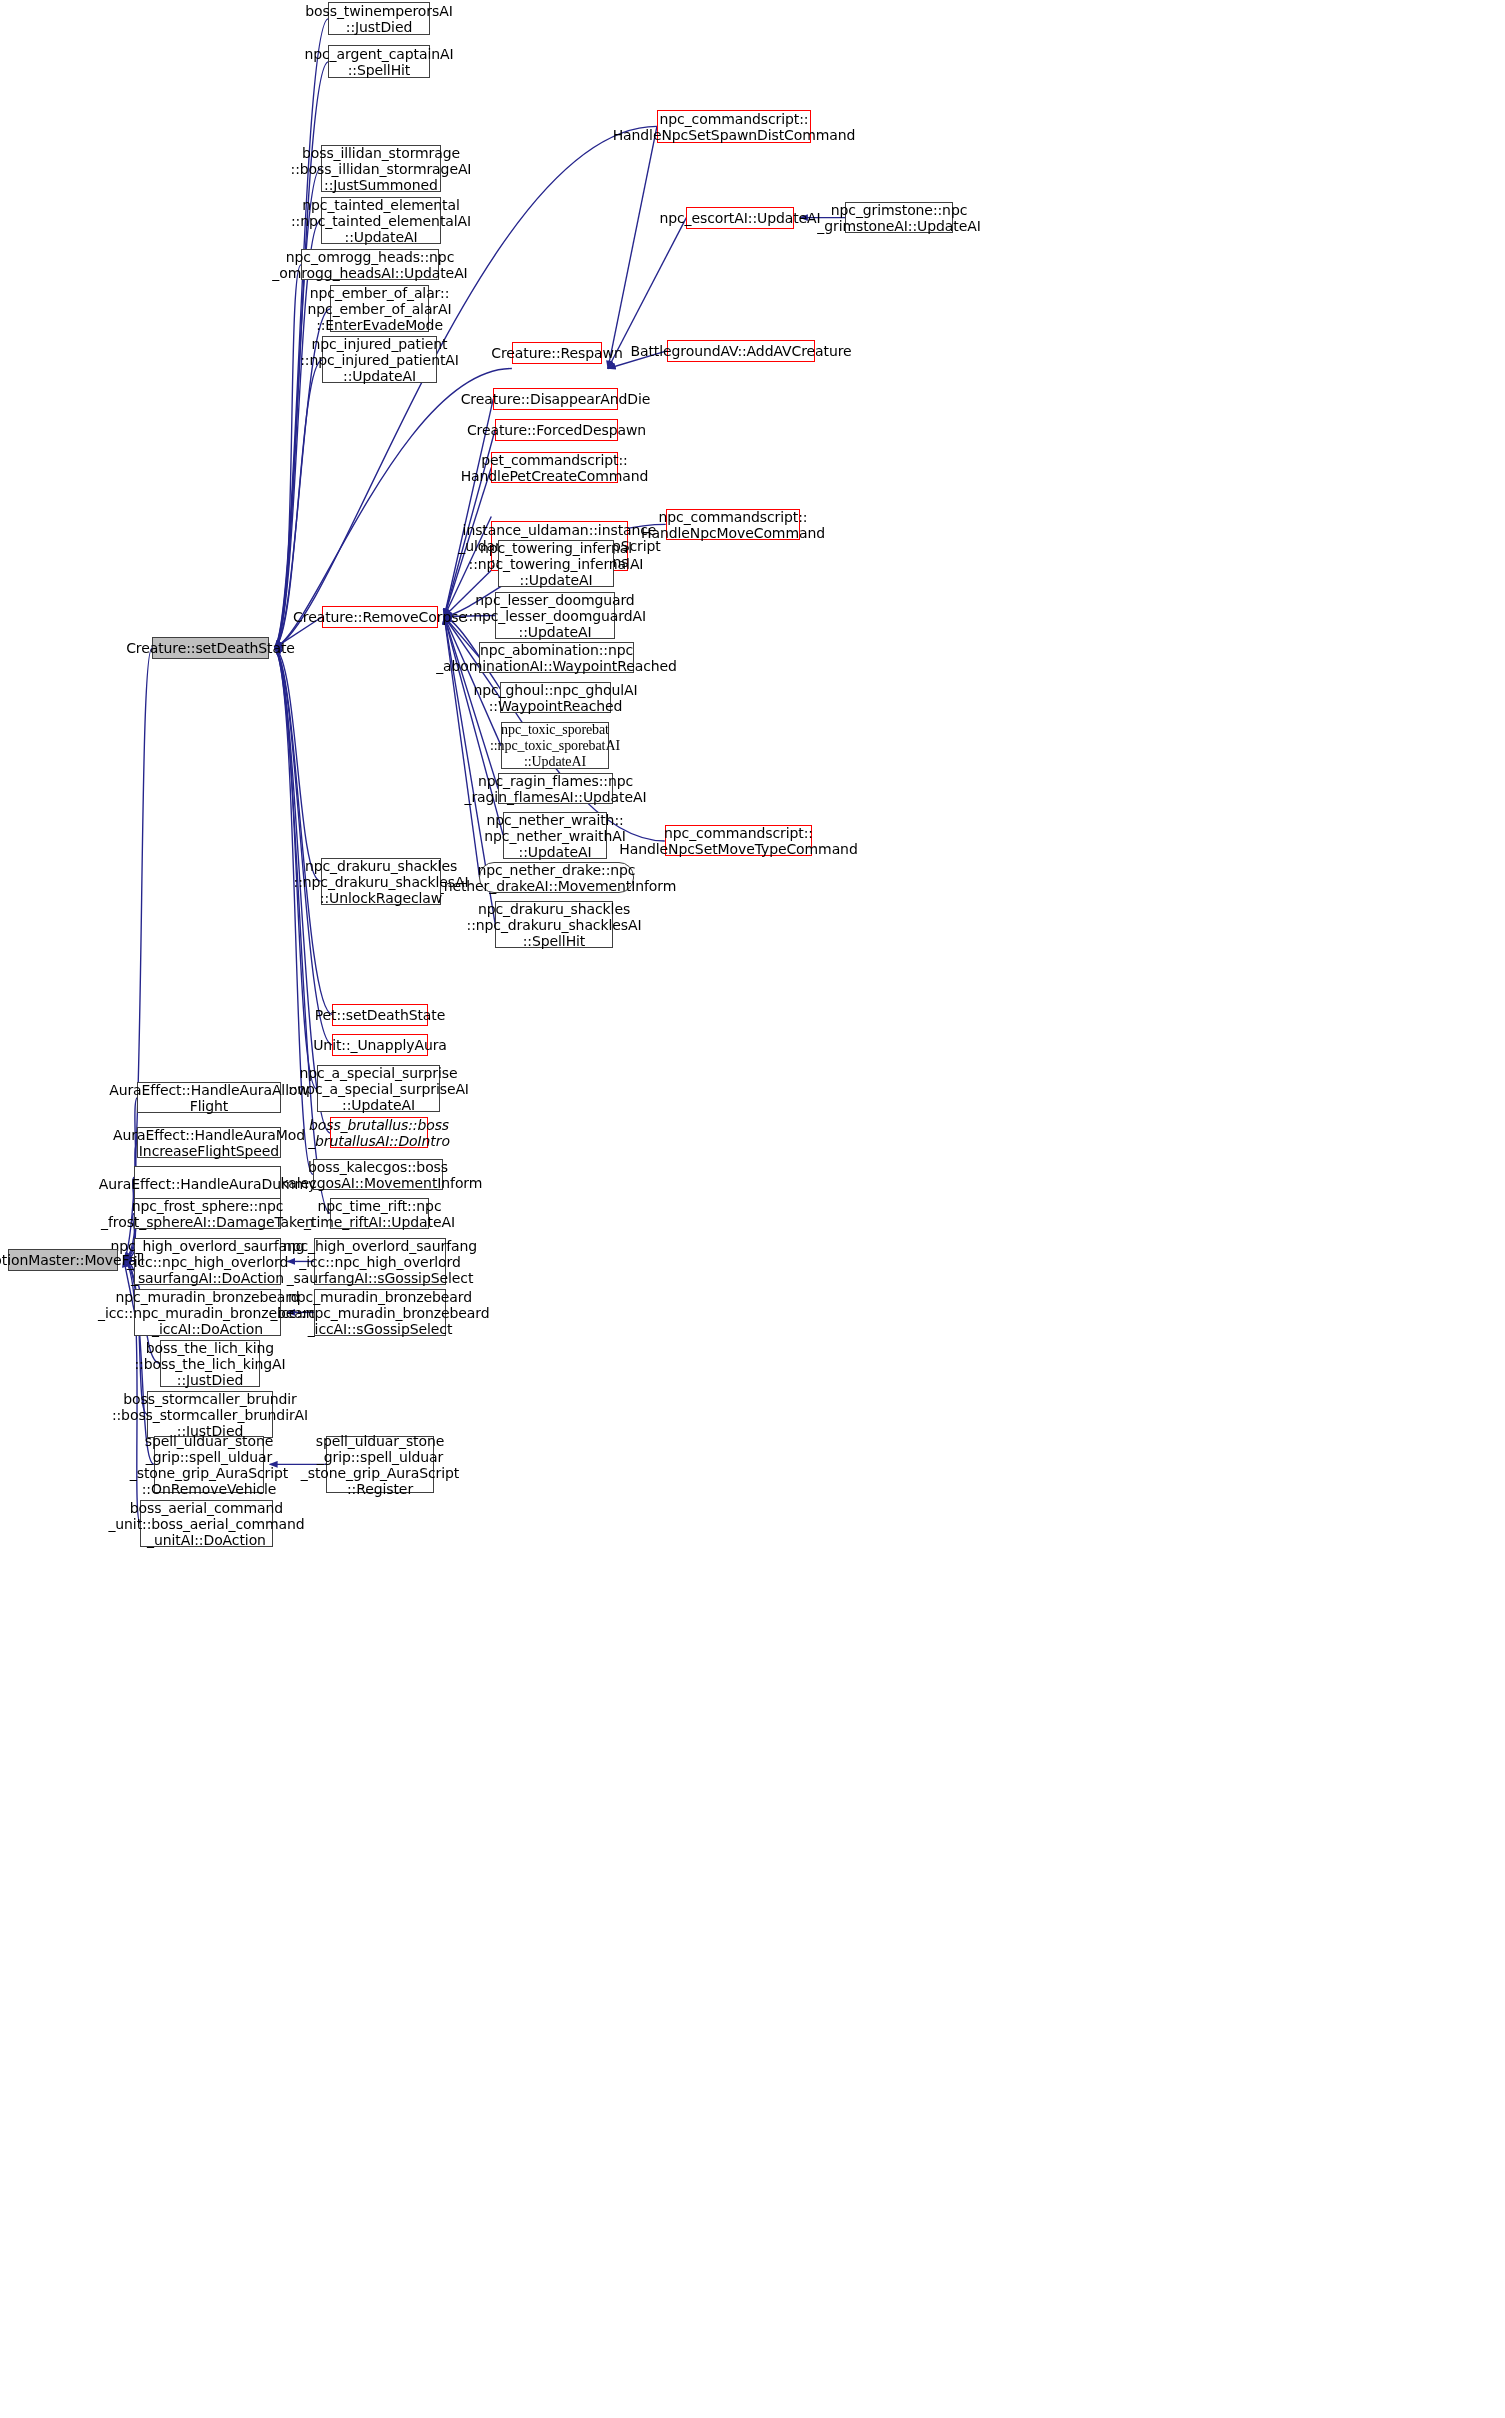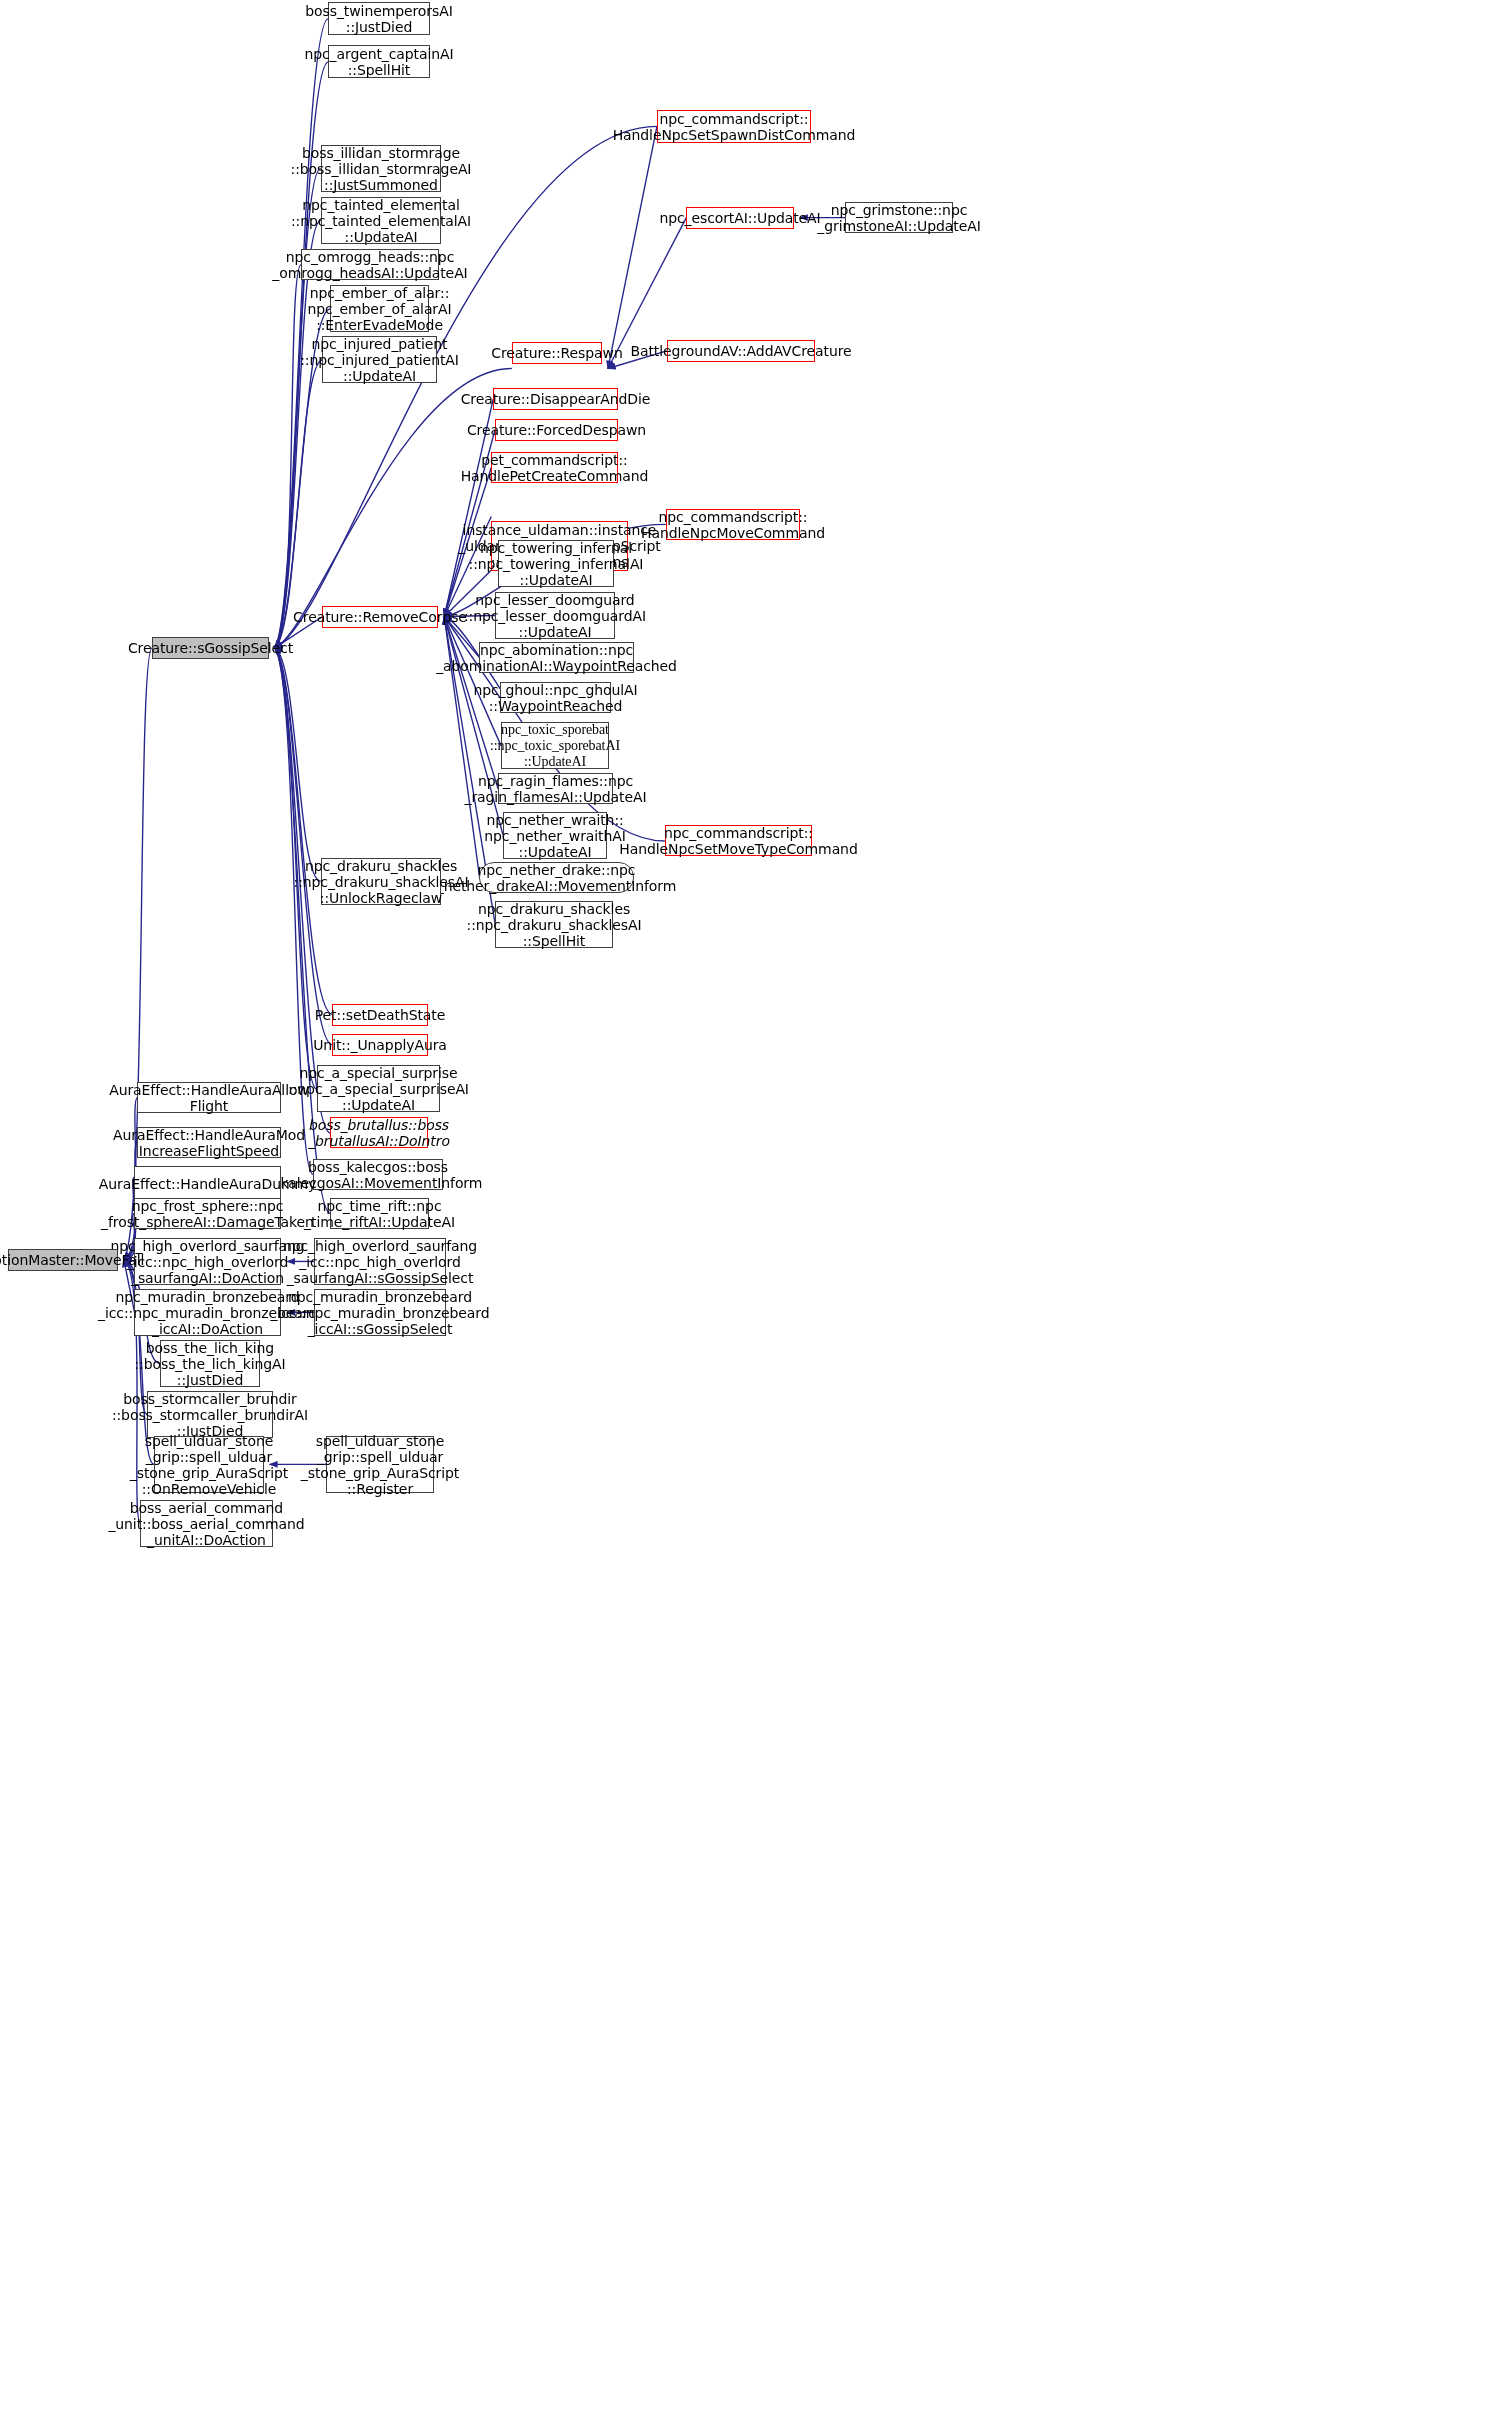--- a/index.html
+++ b/index.html
@@ -145,21 +145,21 @@
 _ragin_flamesAI::UpdateAI</div>
       <div class="node" style="left: 503px; top: 812px; width: 104px; height: 47px;">npc_nether_wraith::
 npc_nether_wraithAI
 ::UpdateAI</div>
       <div class="node" style="left: 479px; top: 862px; width: 155px; height: 31px; border-radius: 15px;">npc_nether_drake::npc
 _nether_drakeAI::MovementInform</div>
       <div class="node" style="left: 495px; top: 901px; width: 118px; height: 47px;">npc_drakuru_shackles
 ::npc_drakuru_shacklesAI
 ::SpellHit</div>
       <div class="node red" style="left: 322px; top: 606px; width: 116px; height: 21.6px;">Creature::RemoveCorpse</div>
-      <div class="node focus" style="left: 152px; top: 637px; width: 117px; height: 21.6px;">Creature::sGossipSelect</div>
+      <div class="node focus" style="left: 152px; top: 637px; width: 117px; height: 21.6px;">Creature::setDeathState</div>
       <div class="node red" style="left: 666px; top: 509px; width: 134px; height: 31px;">npc_commandscript::
 HandleNpcMoveCommand</div>
       <div class="node red" style="left: 665px; top: 825px; width: 147px; height: 31px;">npc_commandscript::
 HandleNpcSetMoveTypeCommand</div>
       <div class="node" style="left: 321px; top: 858px; width: 120px; height: 47px;">npc_drakuru_shackles
 ::npc_drakuru_shacklesAI
 ::UnlockRageclaw</div>
       <div class="node red" style="left: 332px; top: 1004px; width: 96px; height: 21.6px;">Pet::setDeathState</div>
       <div class="node red" style="left: 332px; top: 1034px; width: 96px; height: 21.6px;">Unit::_UnapplyAura</div>
       <div class="node" style="left: 317px; top: 1065px; width: 123px; height: 47px;">npc_a_special_surprise

